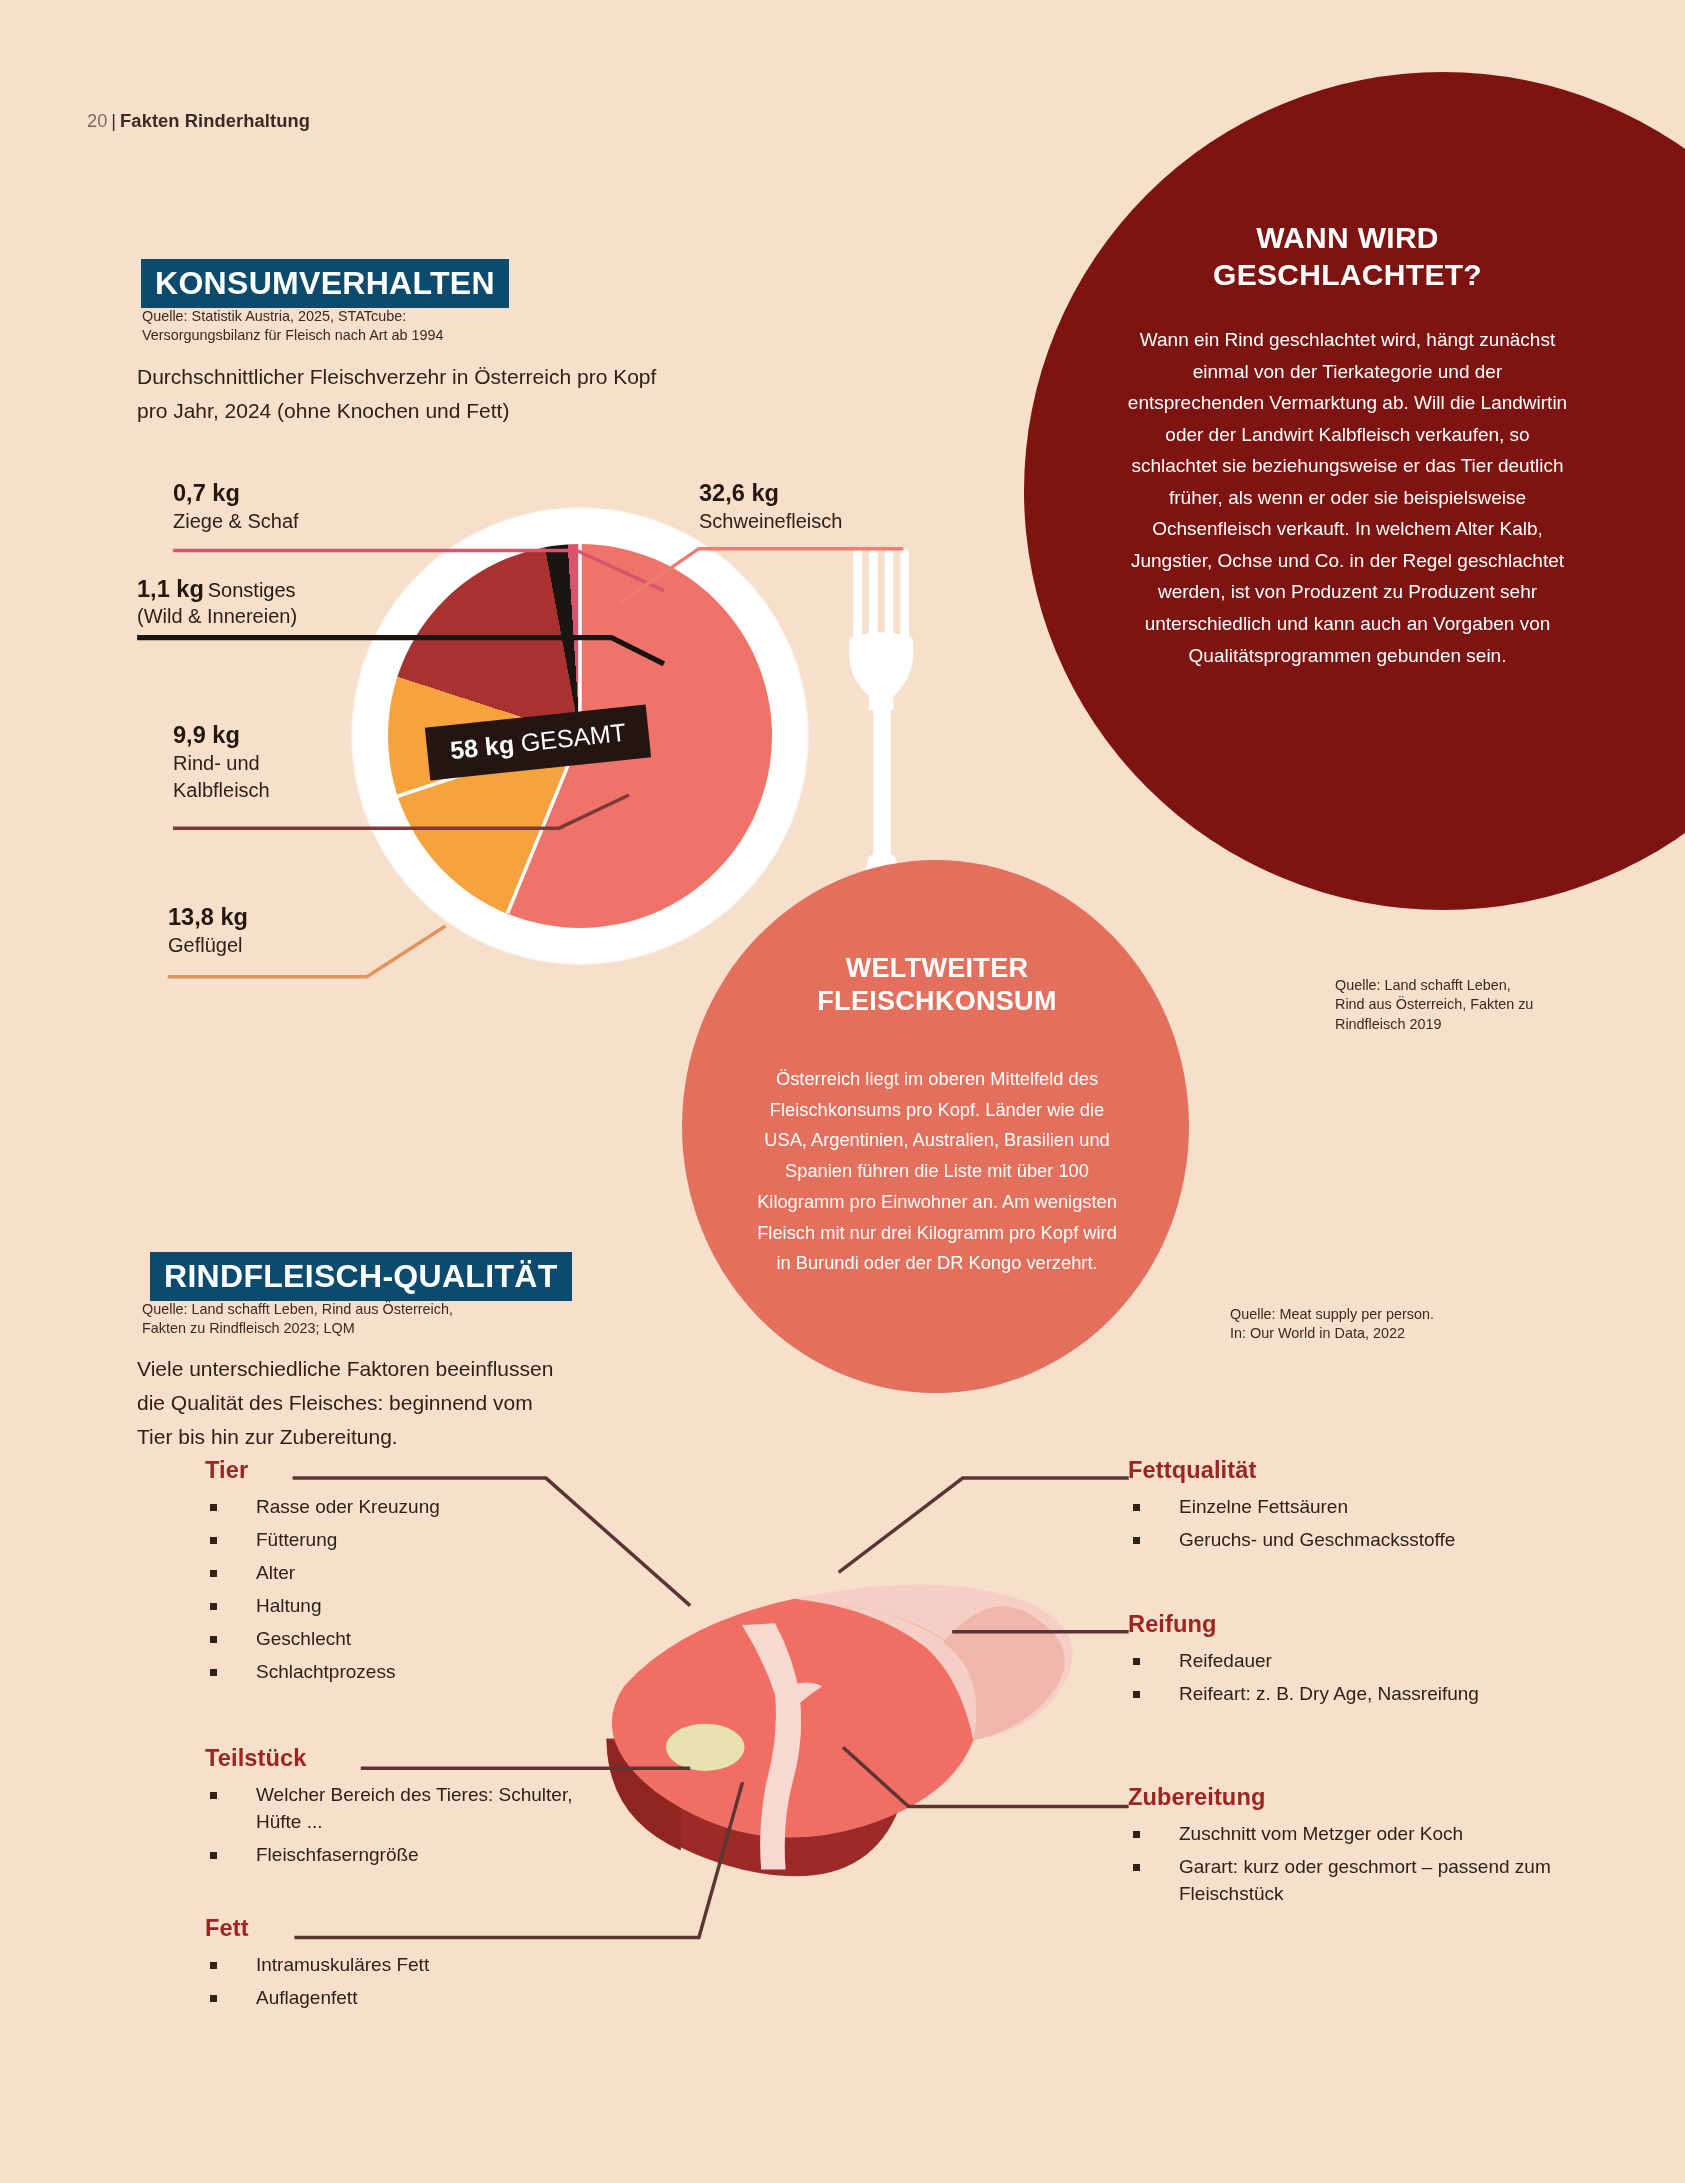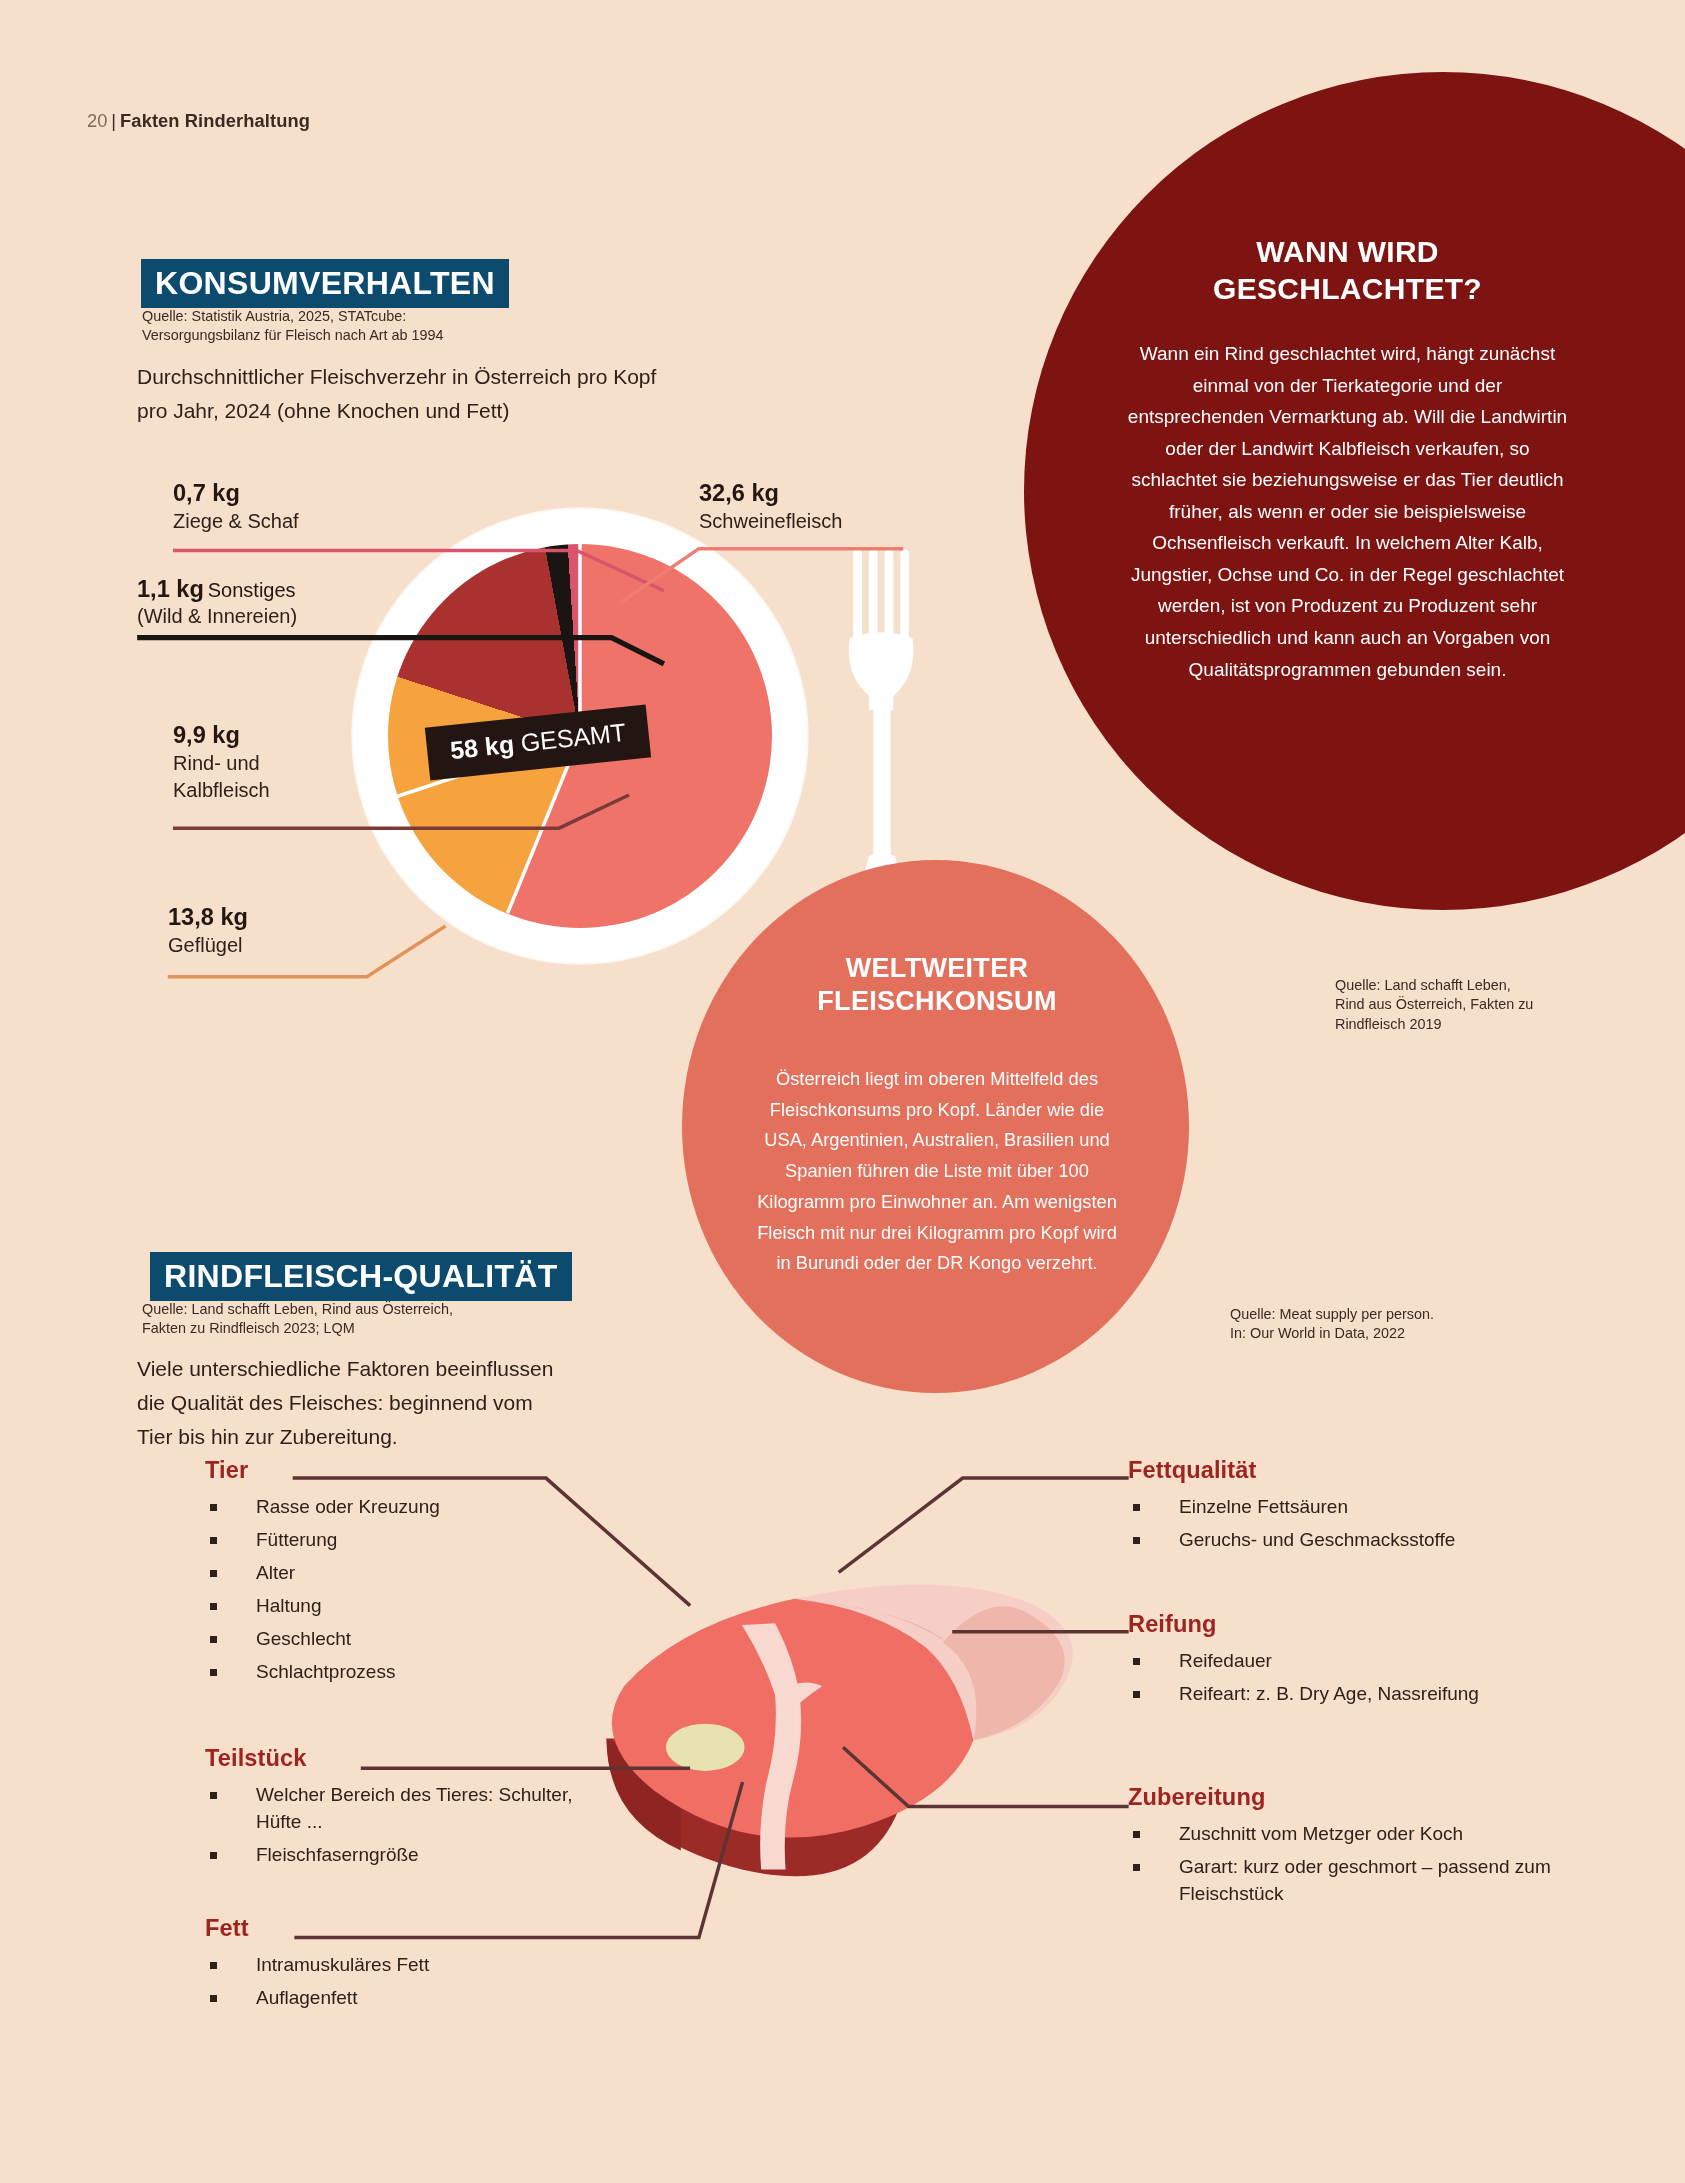--- a/index.html
+++ b/index.html
@@ -64,21 +64,21 @@
   }
   .circle-salmon {
     position: absolute;
     left: 682px; top: 860px;
     width: 507px; height: 533px;
     border-radius: 50%;
     background: #e2705c;
   }
   .circle-dark-content {
     position: absolute;
-    left: 1127px; top: 234px;
+    left: 1127px; top: 220px;
     width: 441px;
     text-align: center;
     color: #ffffff;
   }
   .circle-dark-content h2 {
     font-size: 30px; font-weight: bold;
     line-height: 1.22; letter-spacing: 0.3px;
     margin-bottom: 31px;
     white-space: pre-line;
   }

